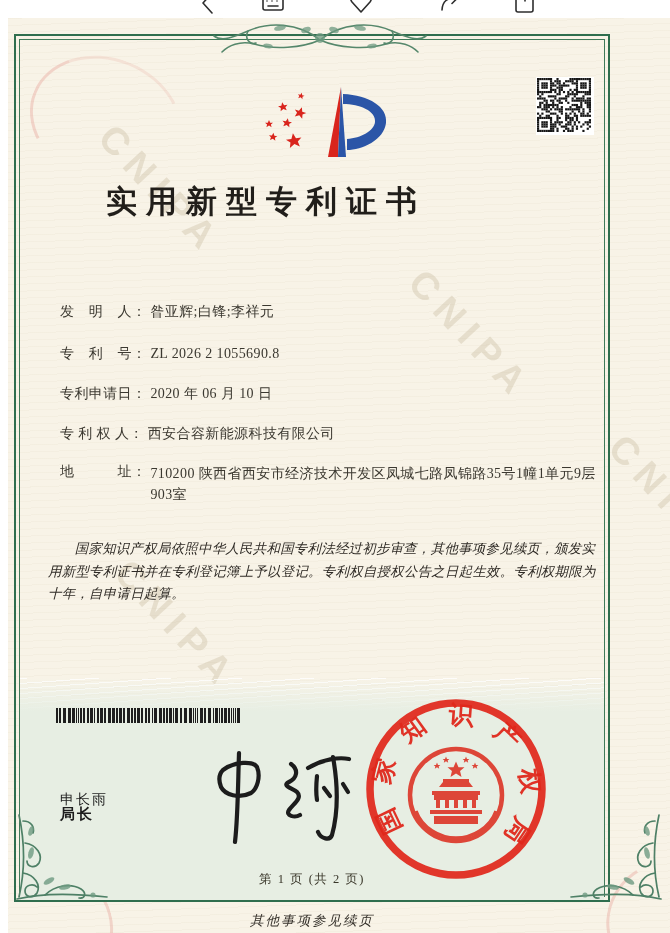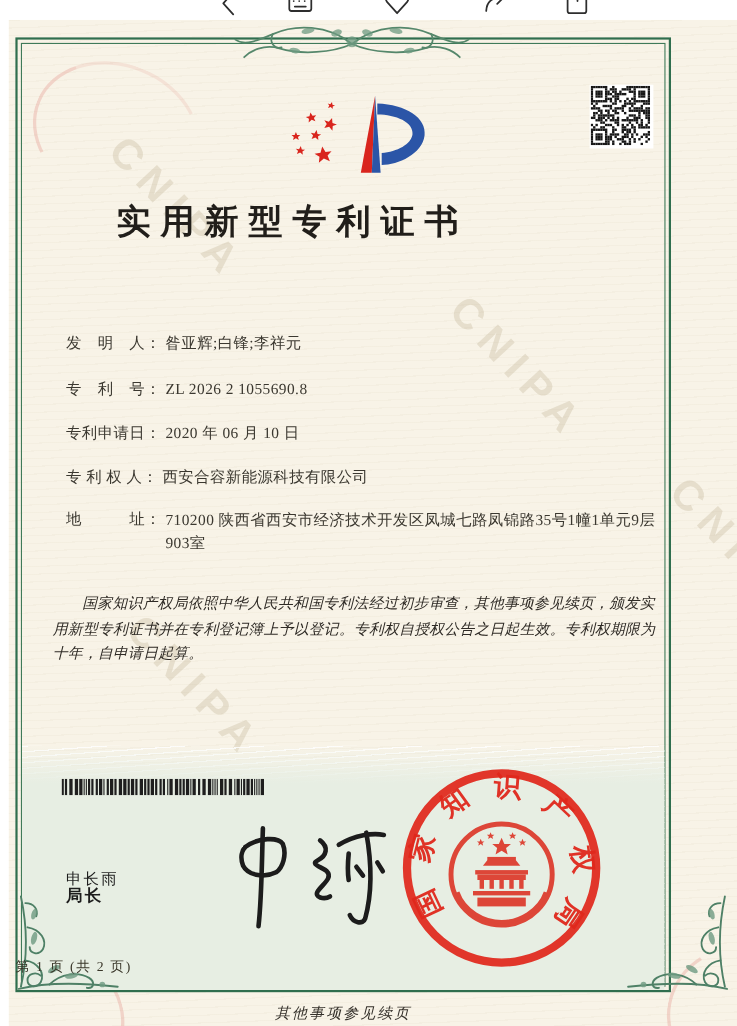--- a/index.html
+++ b/index.html
@@ -36,21 +36,21 @@
   .paras p{margin:0;text-indent:2em;}
   .barcode{position:absolute;left:48px;top:690px;width:188px;height:15px;}
   .director-title{position:absolute;left:52px;top:745px;font-family:"Liberation Sans","DejaVu Sans",sans-serif;
          font-weight:bold;font-size:15px;letter-spacing:2px;color:#1d1d1d;margin-top:42px;}
   .director-name{position:absolute;left:52px;top:773px;font-family:"Liberation Sans","DejaVu Sans",sans-serif;
          font-weight:normal;font-size:14px;letter-spacing:2px;color:#1d1d1d;}
   .signature{position:absolute;left:197px;top:722px;width:150px;height:112px;}
   .seal{position:absolute;left:355px;top:678px;width:186px;height:186px;}
   .seal-date{position:absolute;left:372px;top:816px;width:160px;text-align:center;font-size:14.5px;font-weight:bold;
          color:#43261e;letter-spacing:.5px;}
-  .page-footer{position:absolute;left:6px;top:853px;width:596px;text-align:left;font-size:12.5px;
+  .page-footer{position:absolute;left:6px;top:853px;width:596px;text-align:center;font-size:12.5px;
          letter-spacing:1.5px;color:#393629;}
   .cont-note{position:absolute;left:6px;top:894px;width:596px;text-align:center;font-style:italic;
          font-size:13.5px;letter-spacing:2px;color:#34302a;}
   .ornament{position:absolute;}
 </style>
 </head>
 <body>
 
 <div id="screen">
 

